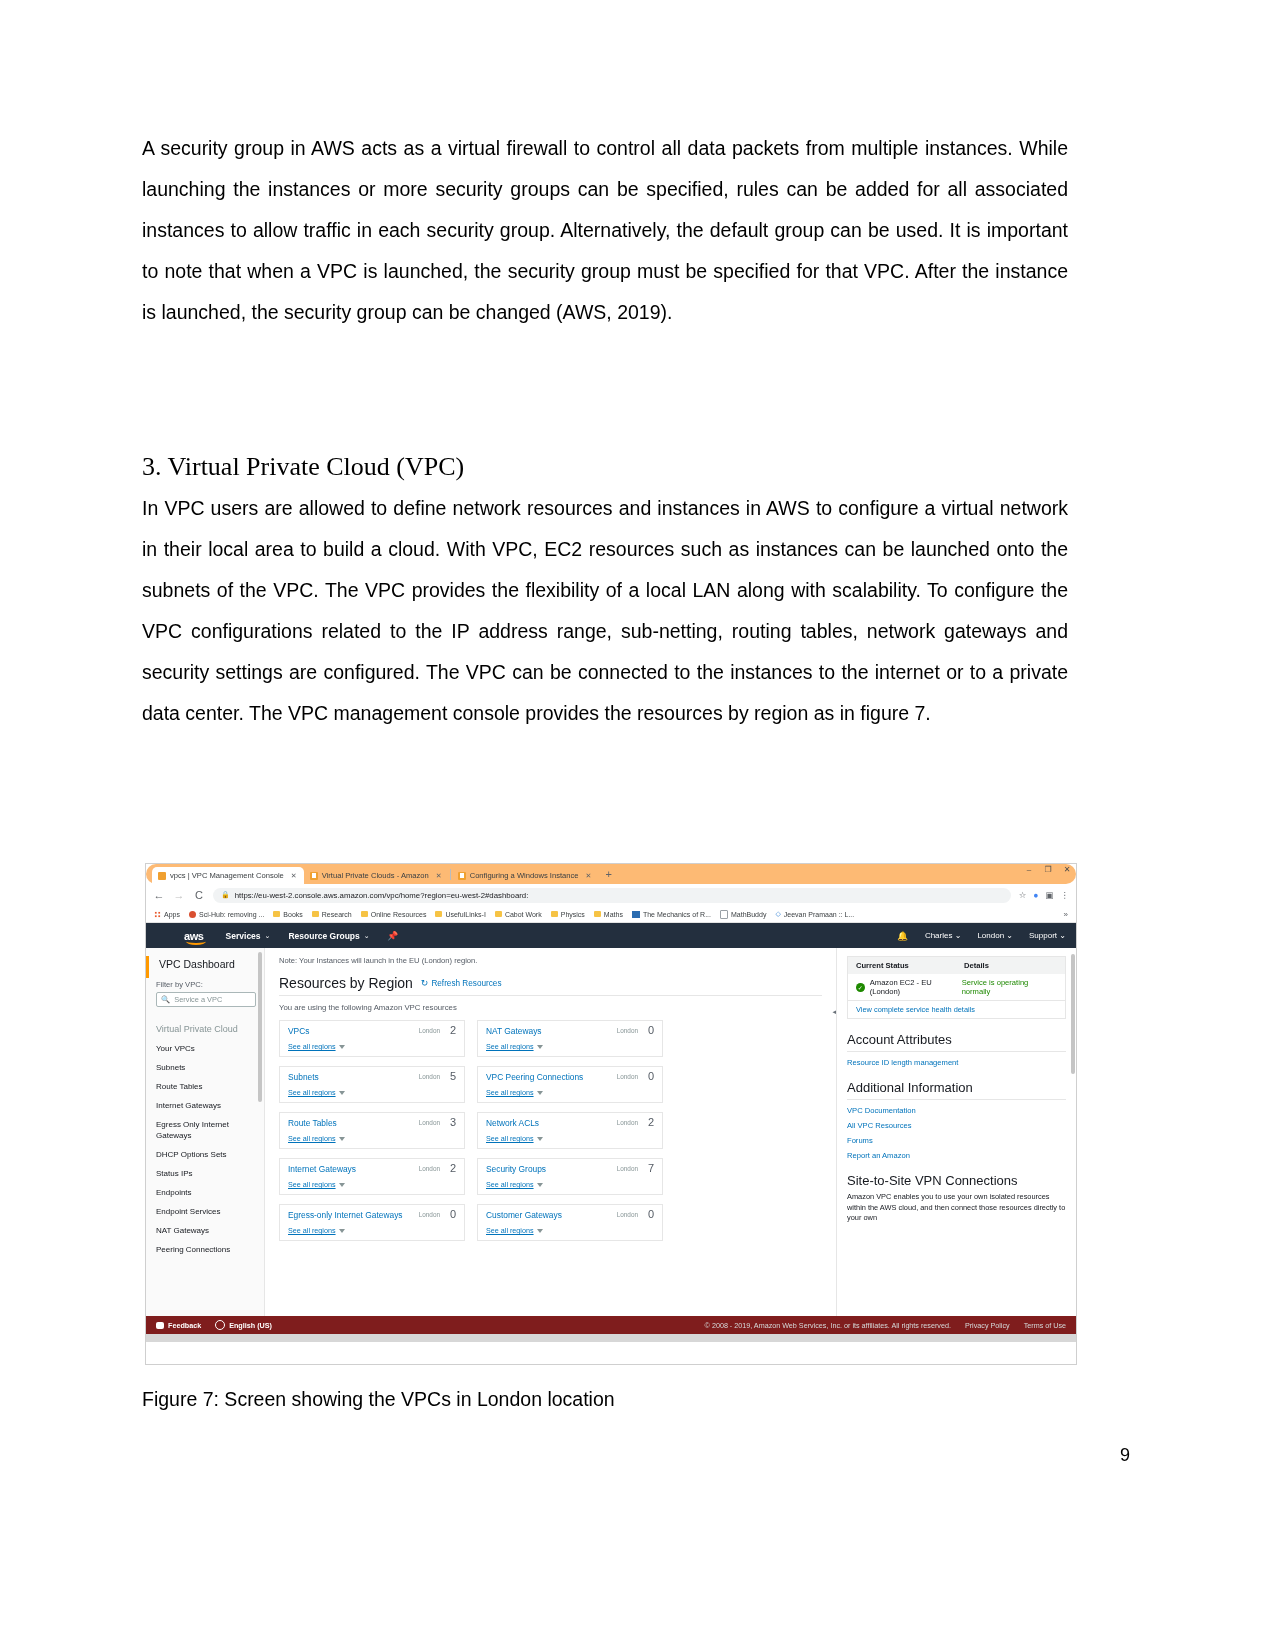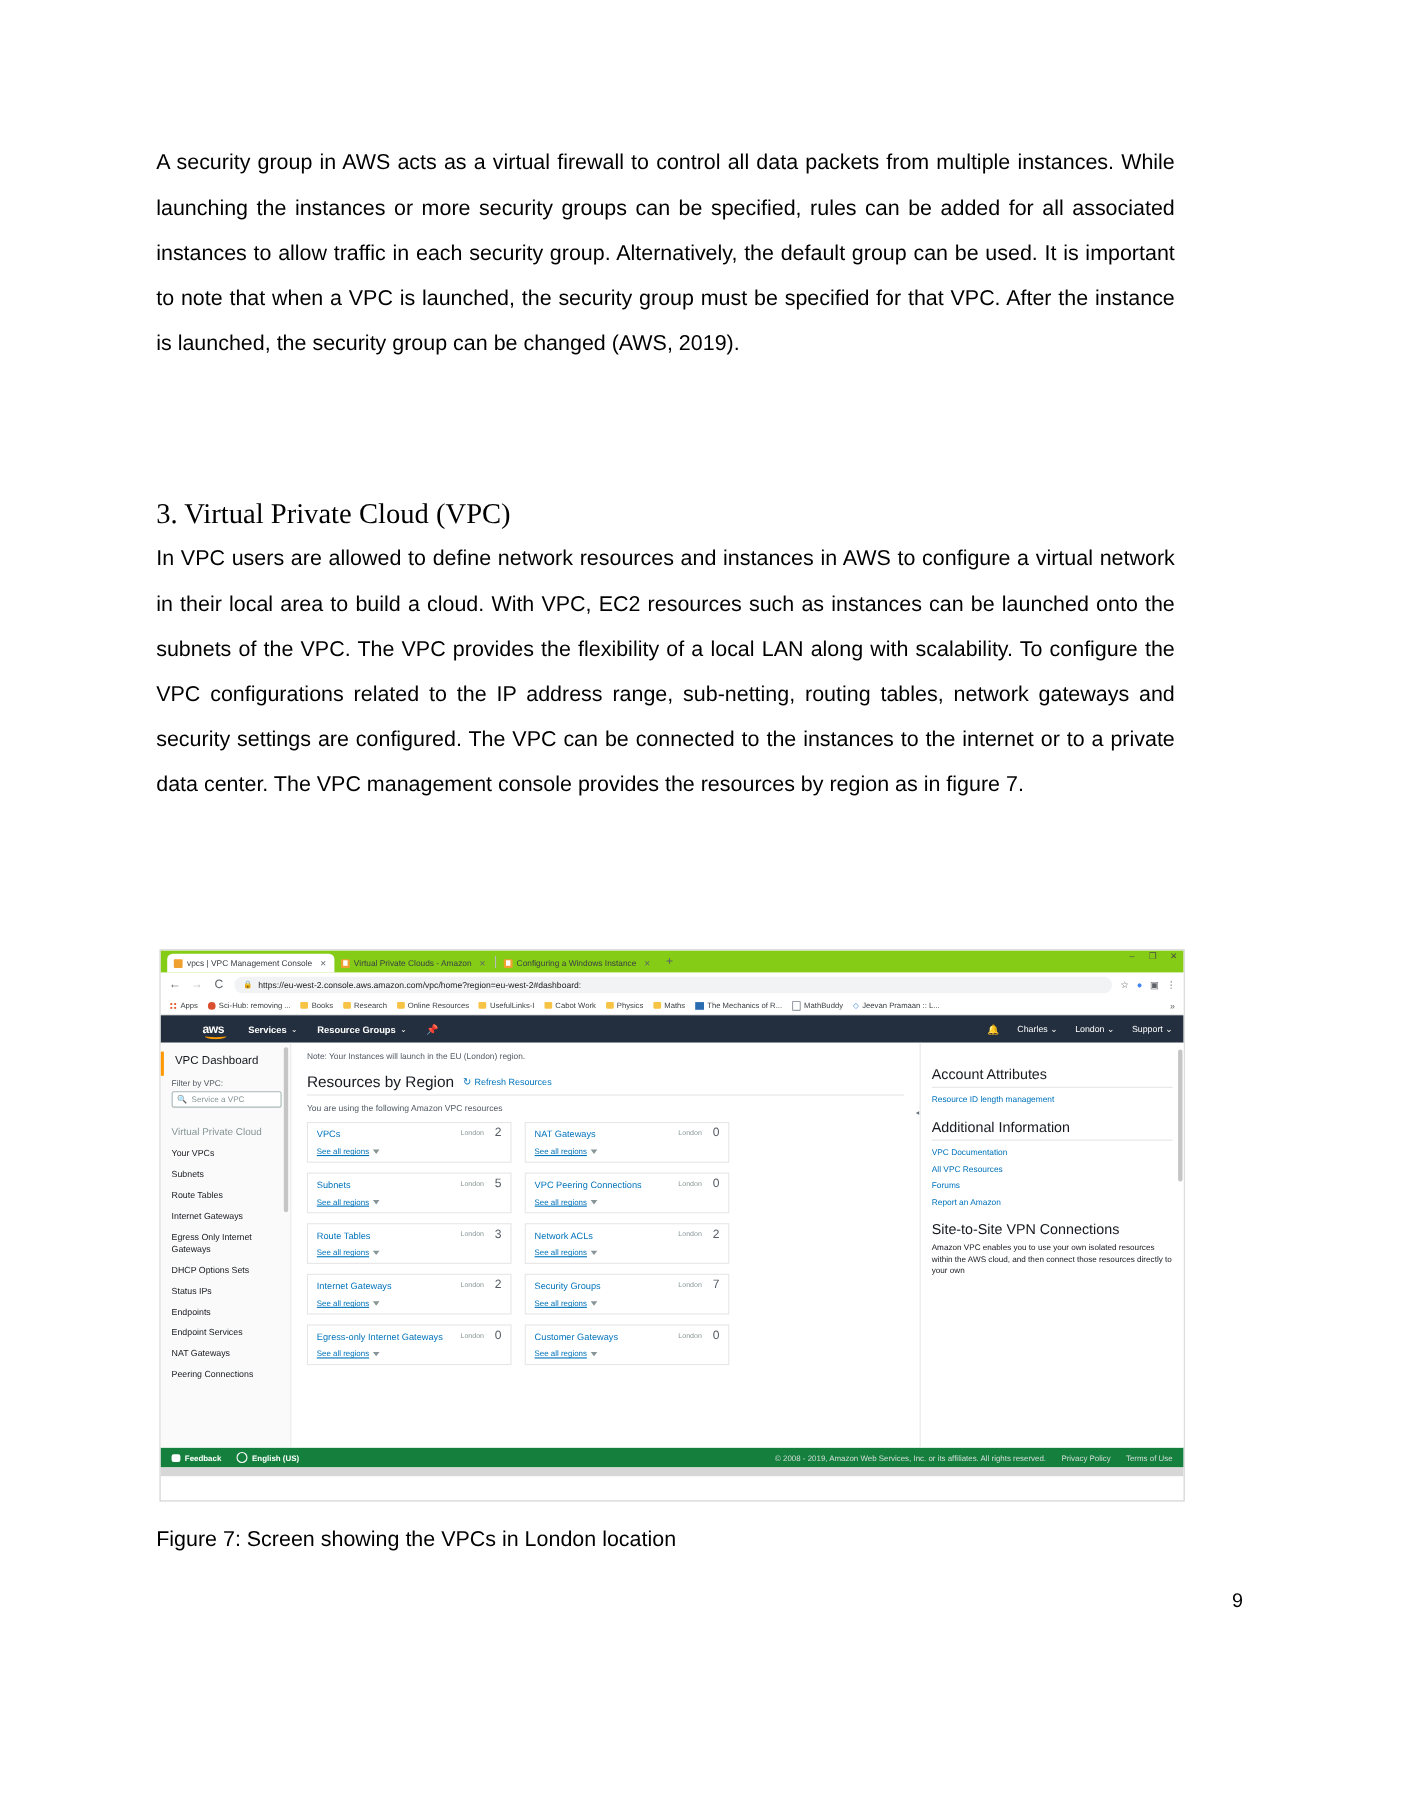--- a/index.html
+++ b/index.html
@@ -53,23 +53,23 @@
   .shot{
     position:absolute;
     left:145px;top:863px;
     width:930px;height:500px;
     background:#fff;
     border:1px solid #cfcfcf;
     overflow:hidden;
     font-size:8px;
   }
   .tabstrip{
-    height:20px;background:#84cc16;
+    height:20px;background:#fdba74;
     display:flex;align-items:flex-end;
-    padding-left:6px;position:relative;
+    padding-left:6px;position:relative;border-radius:10px;
   }
   .tab{
     display:flex;align-items:center;gap:4px;
     height:17px;padding:0 7px 0 6px;
     font-size:7.6px;color:#3c4043;
     border-radius:5px 5px 0 0;white-space:nowrap;
   }
   .tab.active{background:#fff;}
   .tab .fav{width:8px;height:8px;border-radius:1px;flex:0 0 auto;}
   .fav.orange{background:#f0a030;}
@@ -193,21 +193,21 @@
   .ok{width:9px;height:9px;border-radius:50%;background:#1e8900;color:#fff;font-size:6px;display:flex;align-items:center;justify-content:center;}
   .stbody .c2{color:#1e8900;}
   .stfoot{border-top:1px solid #e6e6e6;padding:4px 8px;font-size:7.4px;color:#0073bb;background:#fff;border-bottom:1px solid #e6e6e6;}
   .rh{font-size:13px;font-weight:400;color:#16191f;margin:13px 0 4px 0;}
   .rhr{height:1px;background:#e6e6e6;margin-bottom:6px;}
   .rlink{font-size:7.6px;color:#0073bb;margin-bottom:6px;}
   .rpara{font-size:7.4px;color:#16191f;line-height:10.5px;}
   .rscroll{position:absolute;right:1px;top:6px;width:4px;height:120px;background:#c5c5c5;border-radius:2px;}
 
   .awsfoot{
-    height:18px;background:#15803d;color:#d5dbdb;
+    height:18px;background:#7f1d1d;color:#d5dbdb;
     display:flex;align-items:center;padding:0 10px;font-size:7.2px;gap:14px;
   }
   .awsfoot .fb{display:flex;align-items:center;gap:4px;font-weight:bold;color:#fff;}
   .awsfoot .bub{width:8px;height:7px;background:#fff;border-radius:2px;}
   .awsfoot .glb{width:8px;height:8px;border-radius:50%;border:1px solid #fff;}
   .awsfoot .right{margin-left:auto;display:flex;gap:14px;width:auto;background:none;border:none;padding:0;}
   .awsfoot a{color:#d5dbdb;text-decoration:none;}
   .taskbar{height:8px;background:#d7d7d7;}
 </style>
 </head>
@@ -470,20 +470,34 @@
             <div class="ccount">0</div>
             <div class="csee">
                 <span>See all regions</span>
                 <i class="tri"></i>
               </div>
           </div>
         </div>
       </div>
 
       <div class="right">
+        <div class="statustbl">
+          <div class="strow sthead">
+            <div class="c1">Current Status</div>
+            <div>Details</div>
+          </div>
+          <div class="strow stbody">
+            <div class="c1">
+              <span class="ok">✓</span>
+              <span>Amazon EC2 - EU (London)</span>
+            </div>
+            <div class="c2">Service is operating normally</div>
+          </div>
+          <div class="stfoot">View complete service health details</div>
+        </div>
 
         <div class="rh">Account Attributes</div>
         <div class="rhr"></div>
         <div class="rlink">Resource ID length management</div>
 
         <div class="rh">Additional Information</div>
         <div class="rhr"></div>
         <div class="rlink">VPC Documentation</div>
         <div class="rlink">All VPC Resources</div>
         <div class="rlink">Forums</div>

